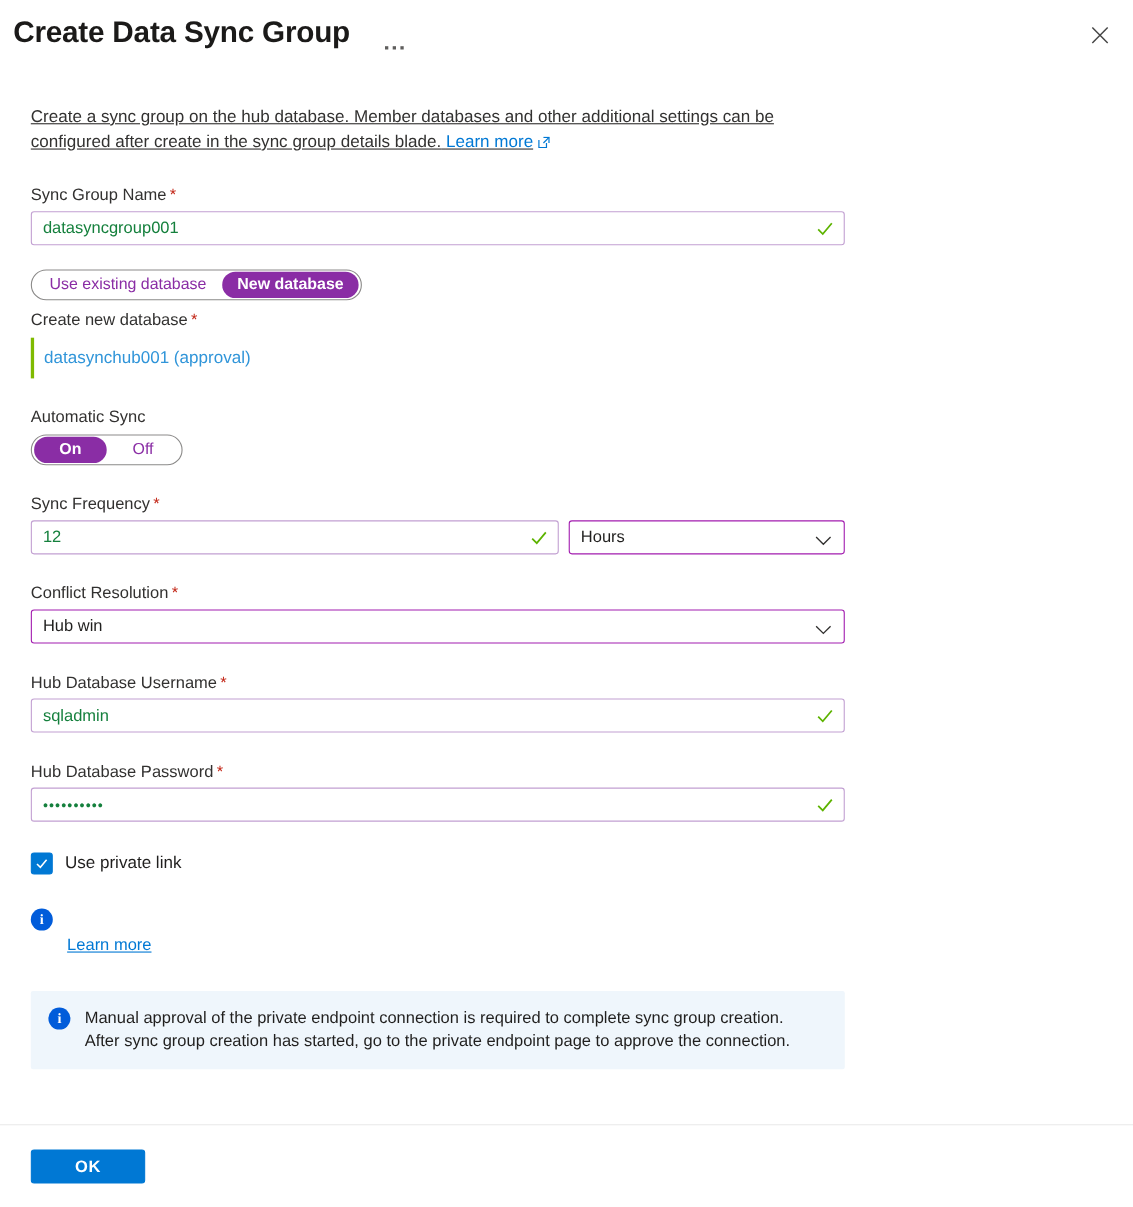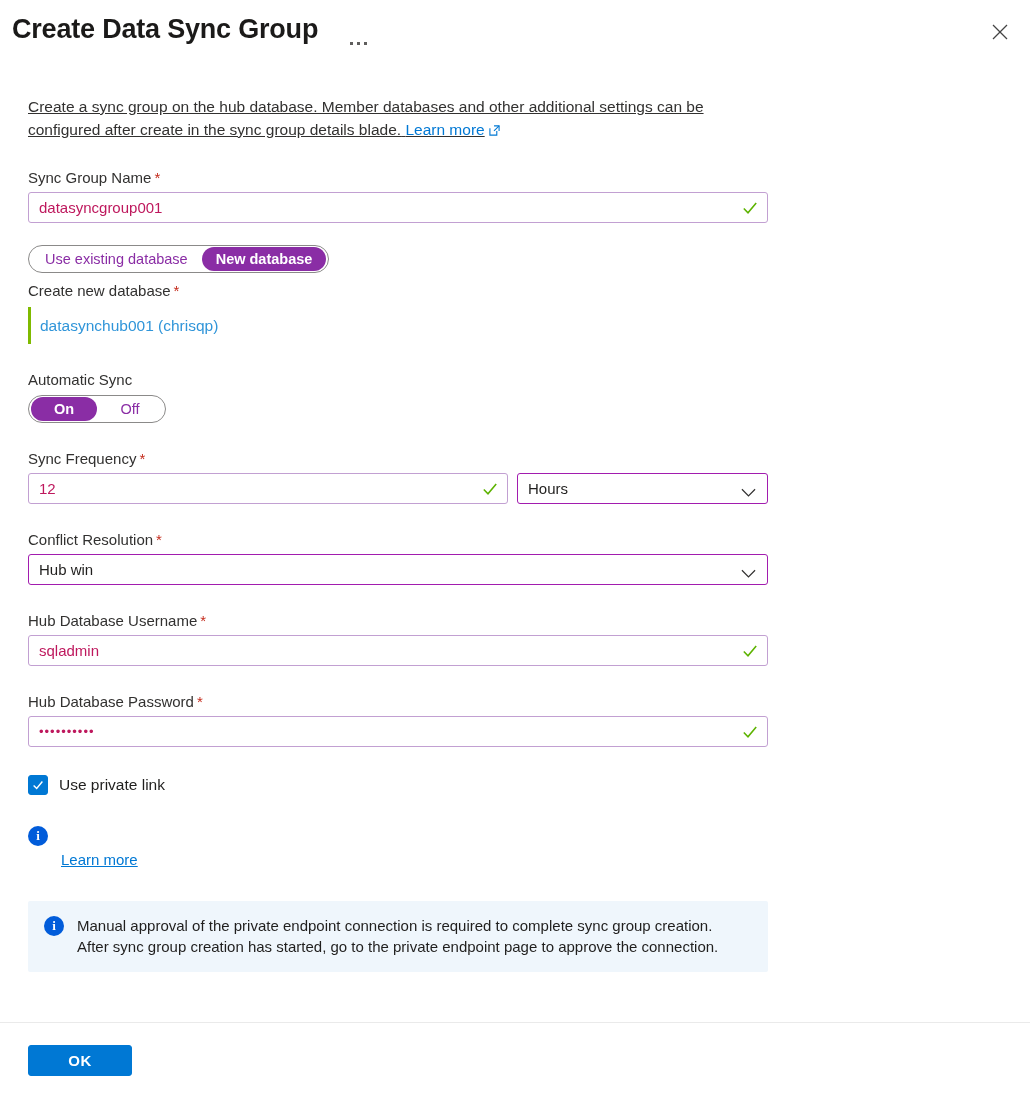--- a/index.html
+++ b/index.html
@@ -24,21 +24,21 @@
 
   
   .label { font-size:15px; color:#323130; }
   .req { color:#c42b1c; margin-left:3px; }
 
   .group { margin-top:27px; }
   .group.tight { margin-top:22px; }
 
   
   .tb { position:relative; margin-top:6px; width:740px; height:31px; border:1px solid #c2a0d2; border-radius:3px; background:#fff; display:flex; align-items:center; }
-  .tb input { border:none; outline:none; flex:1; height:100%; padding:0 30px 0 10px; font-size:15px; color:#be185d; font-family:"Liberation Sans", sans-serif; background:transparent; }
+  .tb input { border:none; outline:none; flex:1; height:100%; padding:0 30px 0 10px; font-size:15px; color:#15803d; font-family:"Liberation Sans", sans-serif; background:transparent; }
   .tb .valid { position:absolute; right:8px; top:6px; }
 
   
   .dd { position:relative; margin-top:6px; width:740px; height:31px; border:1px solid #a21caf; border-radius:3px; background:#fff; display:flex; align-items:center; cursor:pointer; }
   .dd .dd-value { font-size:15px; color:#201f1e; padding-left:10px; }
   .dd .chev { position:absolute; right:11px; top:10px; }
 
   .freq-row { display:flex; gap:9px; }
   .freq-row .tb { width:480px; }
   .freq-row .dd { width:251px; }
@@ -124,21 +124,21 @@
         <div class="seg sel">New database</div>
       </div>
     </div>
 
     <div style="margin-top:9px;">
       <div class="label">
         <span>Create new database</span><span class="req">*</span>
       </div>
       <div class="db-pick">
         <div class="db-bar"></div>
-        <a class="db-link">datasynchub001 (chrisqp)</a>
+        <a class="db-link">datasynchub001 (approval)</a>
       </div>
     </div>
 
     <div class="group">
       <div class="label">Automatic Sync</div>
       <div class="pill onoff" style="margin-top:7px;">
         <div class="seg sel">On</div>
         <div class="seg">Off</div>
       </div>
     </div>

